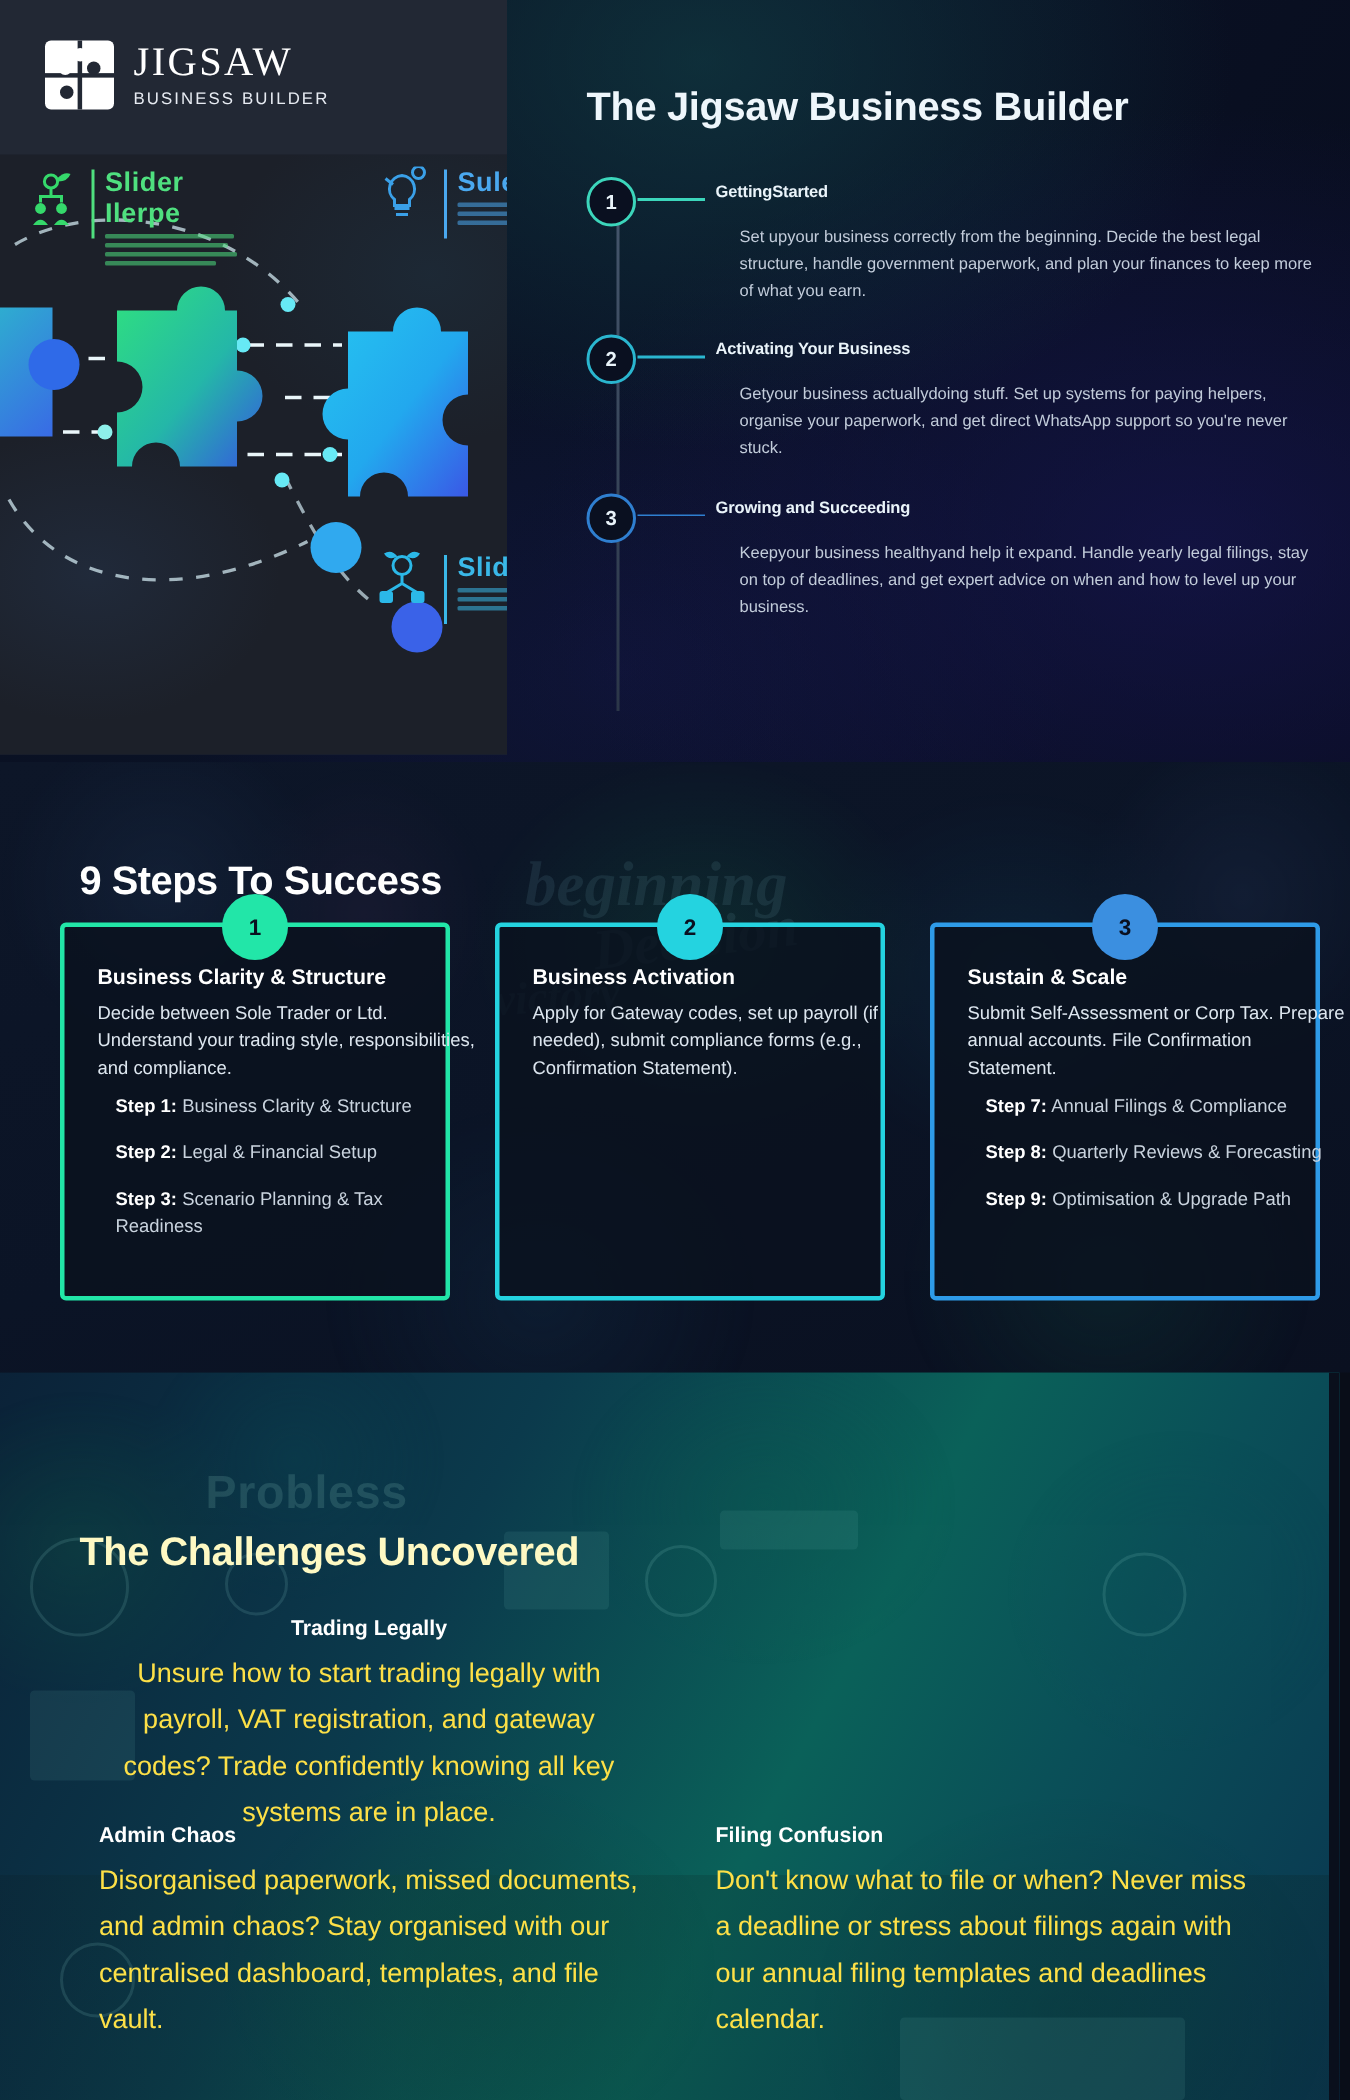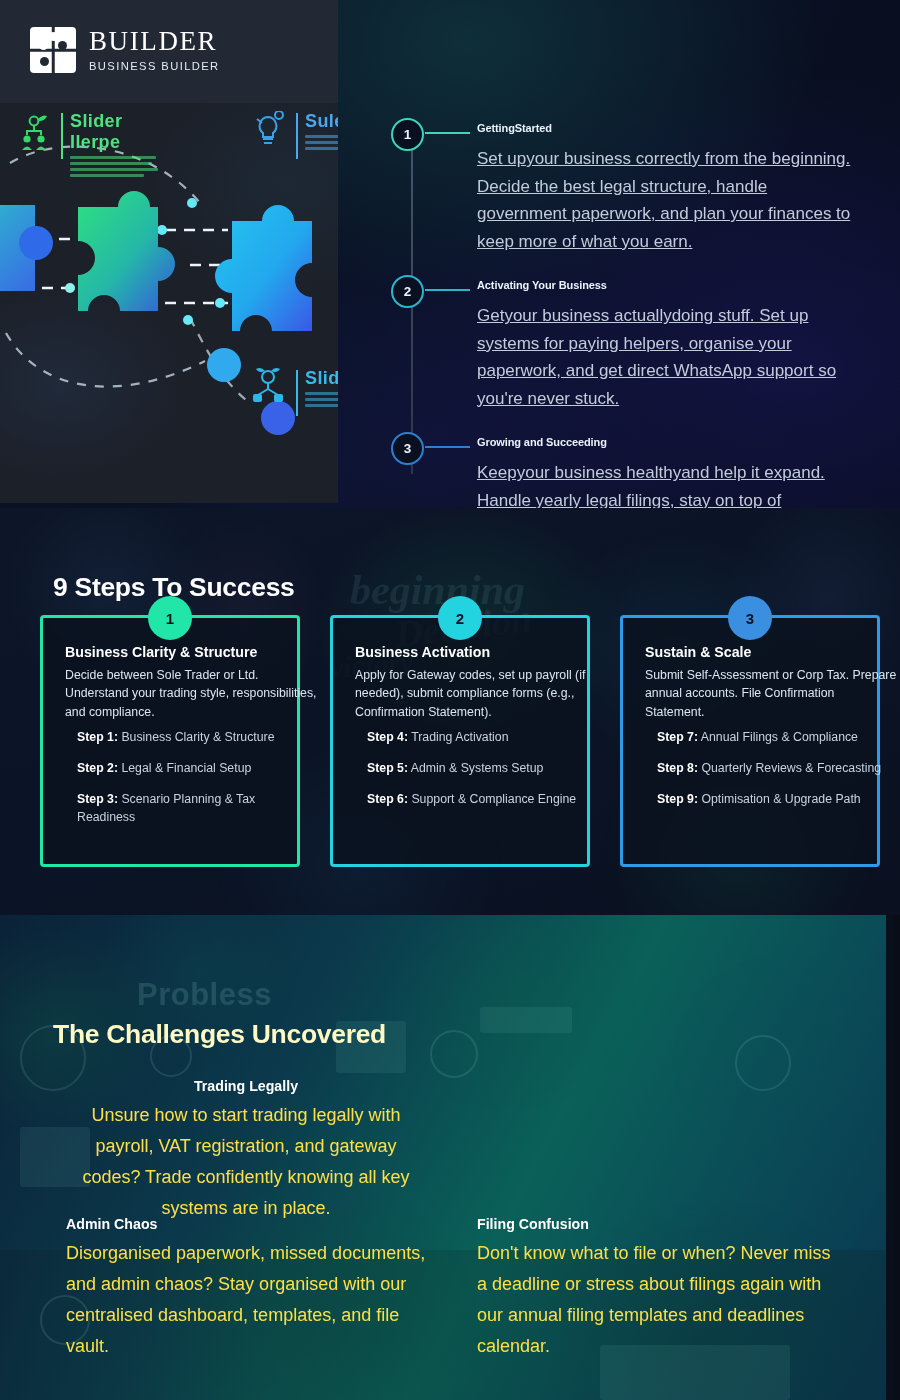--- a/index.html
+++ b/index.html
@@ -38,21 +38,21 @@
   
   .hero-right{position:absolute;left:338px;top:0;width:562px;height:508px;}
   .hero-title{position:absolute;left:53px;top:38px;color:#eef6fb;font-size:26.5px;font-weight:700;letter-spacing:-.2px;}
   .steps{position:absolute;left:53px;top:122px;width:500px;}
   .vline{position:absolute;left:20px;top:22px;width:1.5px;height:330px;background:linear-gradient(#44556b,#2b3648);}
   .step{position:relative;padding-left:86px;margin-bottom:24px;}
   .bub{position:absolute;left:0;top:-4px;width:29px;height:29px;border-radius:50%;border:2px solid #3cd6bb;
        background:#0a1020;color:#eaf4fa;font-size:13.5px;font-weight:700;display:flex;align-items:center;justify-content:center;}
   .leader{position:absolute;left:34px;top:10px;width:45px;height:1.5px;background:#3cd6bb;}
   .step h3{margin:0 0 11px 0;color:#eaf4fa;font-size:11px;font-weight:700;letter-spacing:-.1px;}
-  .step p{margin:0;color:#c2ccda;font-size:17px;line-height:1.62;max-width:382px;text-decoration:underline;}
+  .step p{margin:16px;color:#c2ccda;font-size:11px;line-height:1.62;max-width:382px;}
 
   
   .s2{position:absolute;left:0;top:508px;width:900px;height:407px;overflow:hidden;
       background:linear-gradient(160deg,#0d1628 0%,#0b1426 50%,#0a1020 100%);}
   .s2-photo{position:absolute;inset:0;opacity:.34;background:
      radial-gradient(150px 150px at 12% 20%, #1e3350, rgba(0,0,0,0) 72%),
      radial-gradient(120px 140px at 27% 25%, #2a2340, rgba(0,0,0,0) 70%),
      radial-gradient(220px 180px at 52% 30%, #11543f, rgba(0,0,0,0) 70%),
      radial-gradient(190px 170px at 75% 35%, #123a4e, rgba(0,0,0,0) 72%),
      radial-gradient(150px 160px at 92% 22%, #20304e, rgba(0,0,0,0) 70%),
@@ -116,21 +116,21 @@
           <div class="logo-mark">
             <span class="seam-v"></span>
               <span class="seam-h"></span>
             <span class="knob" style="left:9px;top:13.5px;width:9px;height:9px;"></span>
             <span class="notch" style="left:28px;top:13.5px;width:9px;height:9px;"></span>
             <span class="knob" style="left:27px;top:30px;width:9px;height:9px;"></span>
             <span class="notch" style="left:10px;top:30px;width:9px;height:9px;"></span>
             <span class="knob" style="left:18.5px;top:5px;width:9px;height:9px;"></span>
           </div>
           <div class="logo-txt">
-            <div class="name">BUILDER</div>
+            <div class="name">JIGSAW</div>
             <div class="sub">BUSINESS BUILDER</div>
           </div>
         </div>
       </div>
 
       <div class="puzzle-art">
         <div class="pz-bg"></div>
 
         <svg width="338" height="400" style="position:absolute;left:0;top:0;">
           <path d="M 10 60 C 60 30 150 40 200 100" stroke="#cfe6ee" stroke-width="2.2" fill="none" stroke-dasharray="9 9" opacity=".75"></path>
@@ -216,20 +216,21 @@
           <circle cx="18" cy="12" r="6" fill="none" stroke="#2bb8e8" stroke-width="2"></circle>
           <path d="M18 18 v6 M18 24 l-10 6 M18 24 l10 6" stroke="#2bb8e8" stroke-width="2" fill="none"></path>
           <rect x="3" y="29" width="9" height="8" rx="2" fill="#2bb8e8"></rect>
           <rect x="24" y="29" width="9" height="8" rx="2" fill="#2bb8e8"></rect>
           <path d="M6 4 q5 -3 9 2 q-6 3 -9 -2z M30 4 q-5 -3 -9 2 q6 3 9 -2z" fill="#2bb8e8"></path>
         </svg>
       </div>
     </div>
 
     <div class="hero-right">
+      <h1 class="hero-title">The Jigsaw Business Builder</h1>
 
       <div class="steps">
         <span class="vline"></span>
 
         <div class="step">
           <span class="bub" style="border-color:#3cd6bb;">1</span>
           <span class="leader" style="background:#3cd6bb;"></span>
           <h3>GettingStarted</h3>
           <p>Set upyour business correctly from the beginning. Decide the best legal structure, handle government paperwork, and plan your finances to keep more of what you earn.</p>
         </div>
@@ -269,25 +270,20 @@
           <div><b>Step 1:</b> <span>Business Clarity &amp; Structure</span></div>
           <div><b>Step 2:</b> <span>Legal &amp; Financial Setup</span></div>
           <div><b>Step 3:</b> <span>Scenario Planning &amp; Tax Readiness</span></div>
         </div>
       </div>
 
       <div class="card c2">
         <span class="badge">2</span>
         <h4>Business Activation</h4>
         <p class="desc">Apply for Gateway codes, set up payroll (if needed), submit compliance forms (e.g., Confirmation Statement).</p>
-        <div class="stepl">
-          <div><b>Step 4:</b> <span>Trading Activation</span></div>
-          <div><b>Step 5:</b> <span>Admin &amp; Systems Setup</span></div>
-          <div><b>Step 6:</b> <span>Support &amp; Compliance Engine</span></div>
-        </div>
       </div>
 
       <div class="card c3">
         <span class="badge">3</span>
         <h4>Sustain &amp; Scale</h4>
         <p class="desc">Submit Self-Assessment or Corp Tax. Prepare annual accounts. File Confirmation Statement.</p>
         <div class="stepl">
           <div><b>Step 7:</b> <span>Annual Filings &amp; Compliance</span></div>
           <div><b>Step 8:</b> <span>Quarterly Reviews &amp; Forecasting</span></div>
           <div><b>Step 9:</b> <span>Optimisation &amp; Upgrade Path</span></div>

